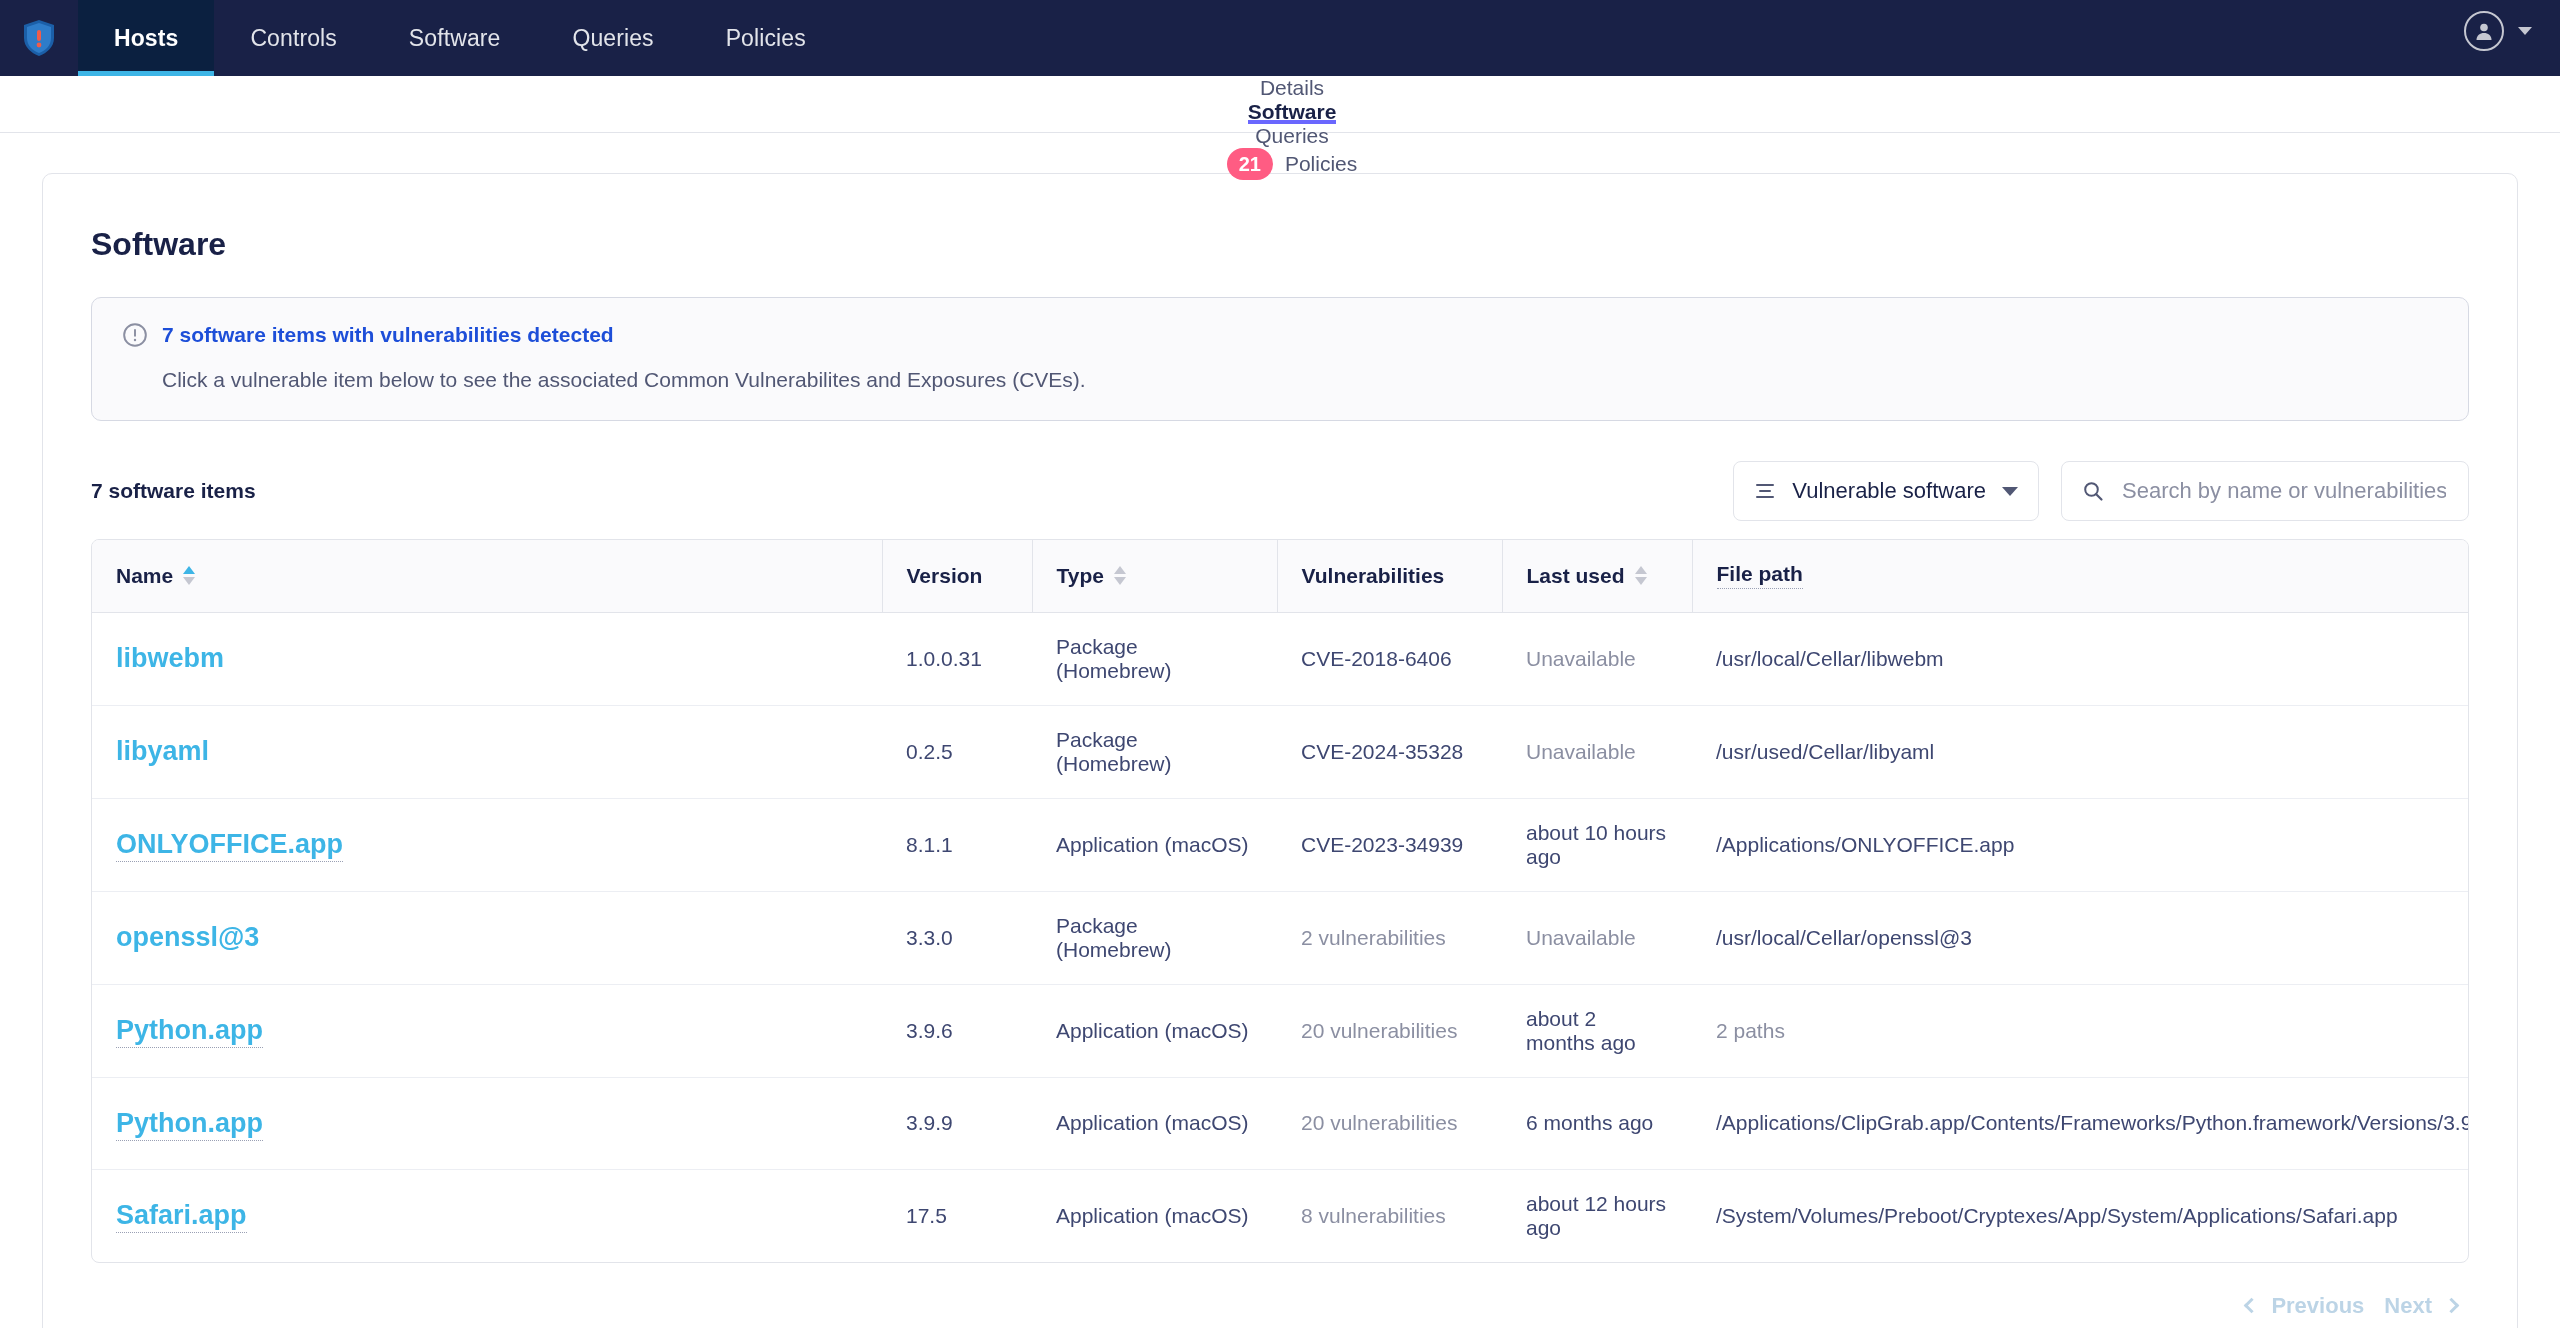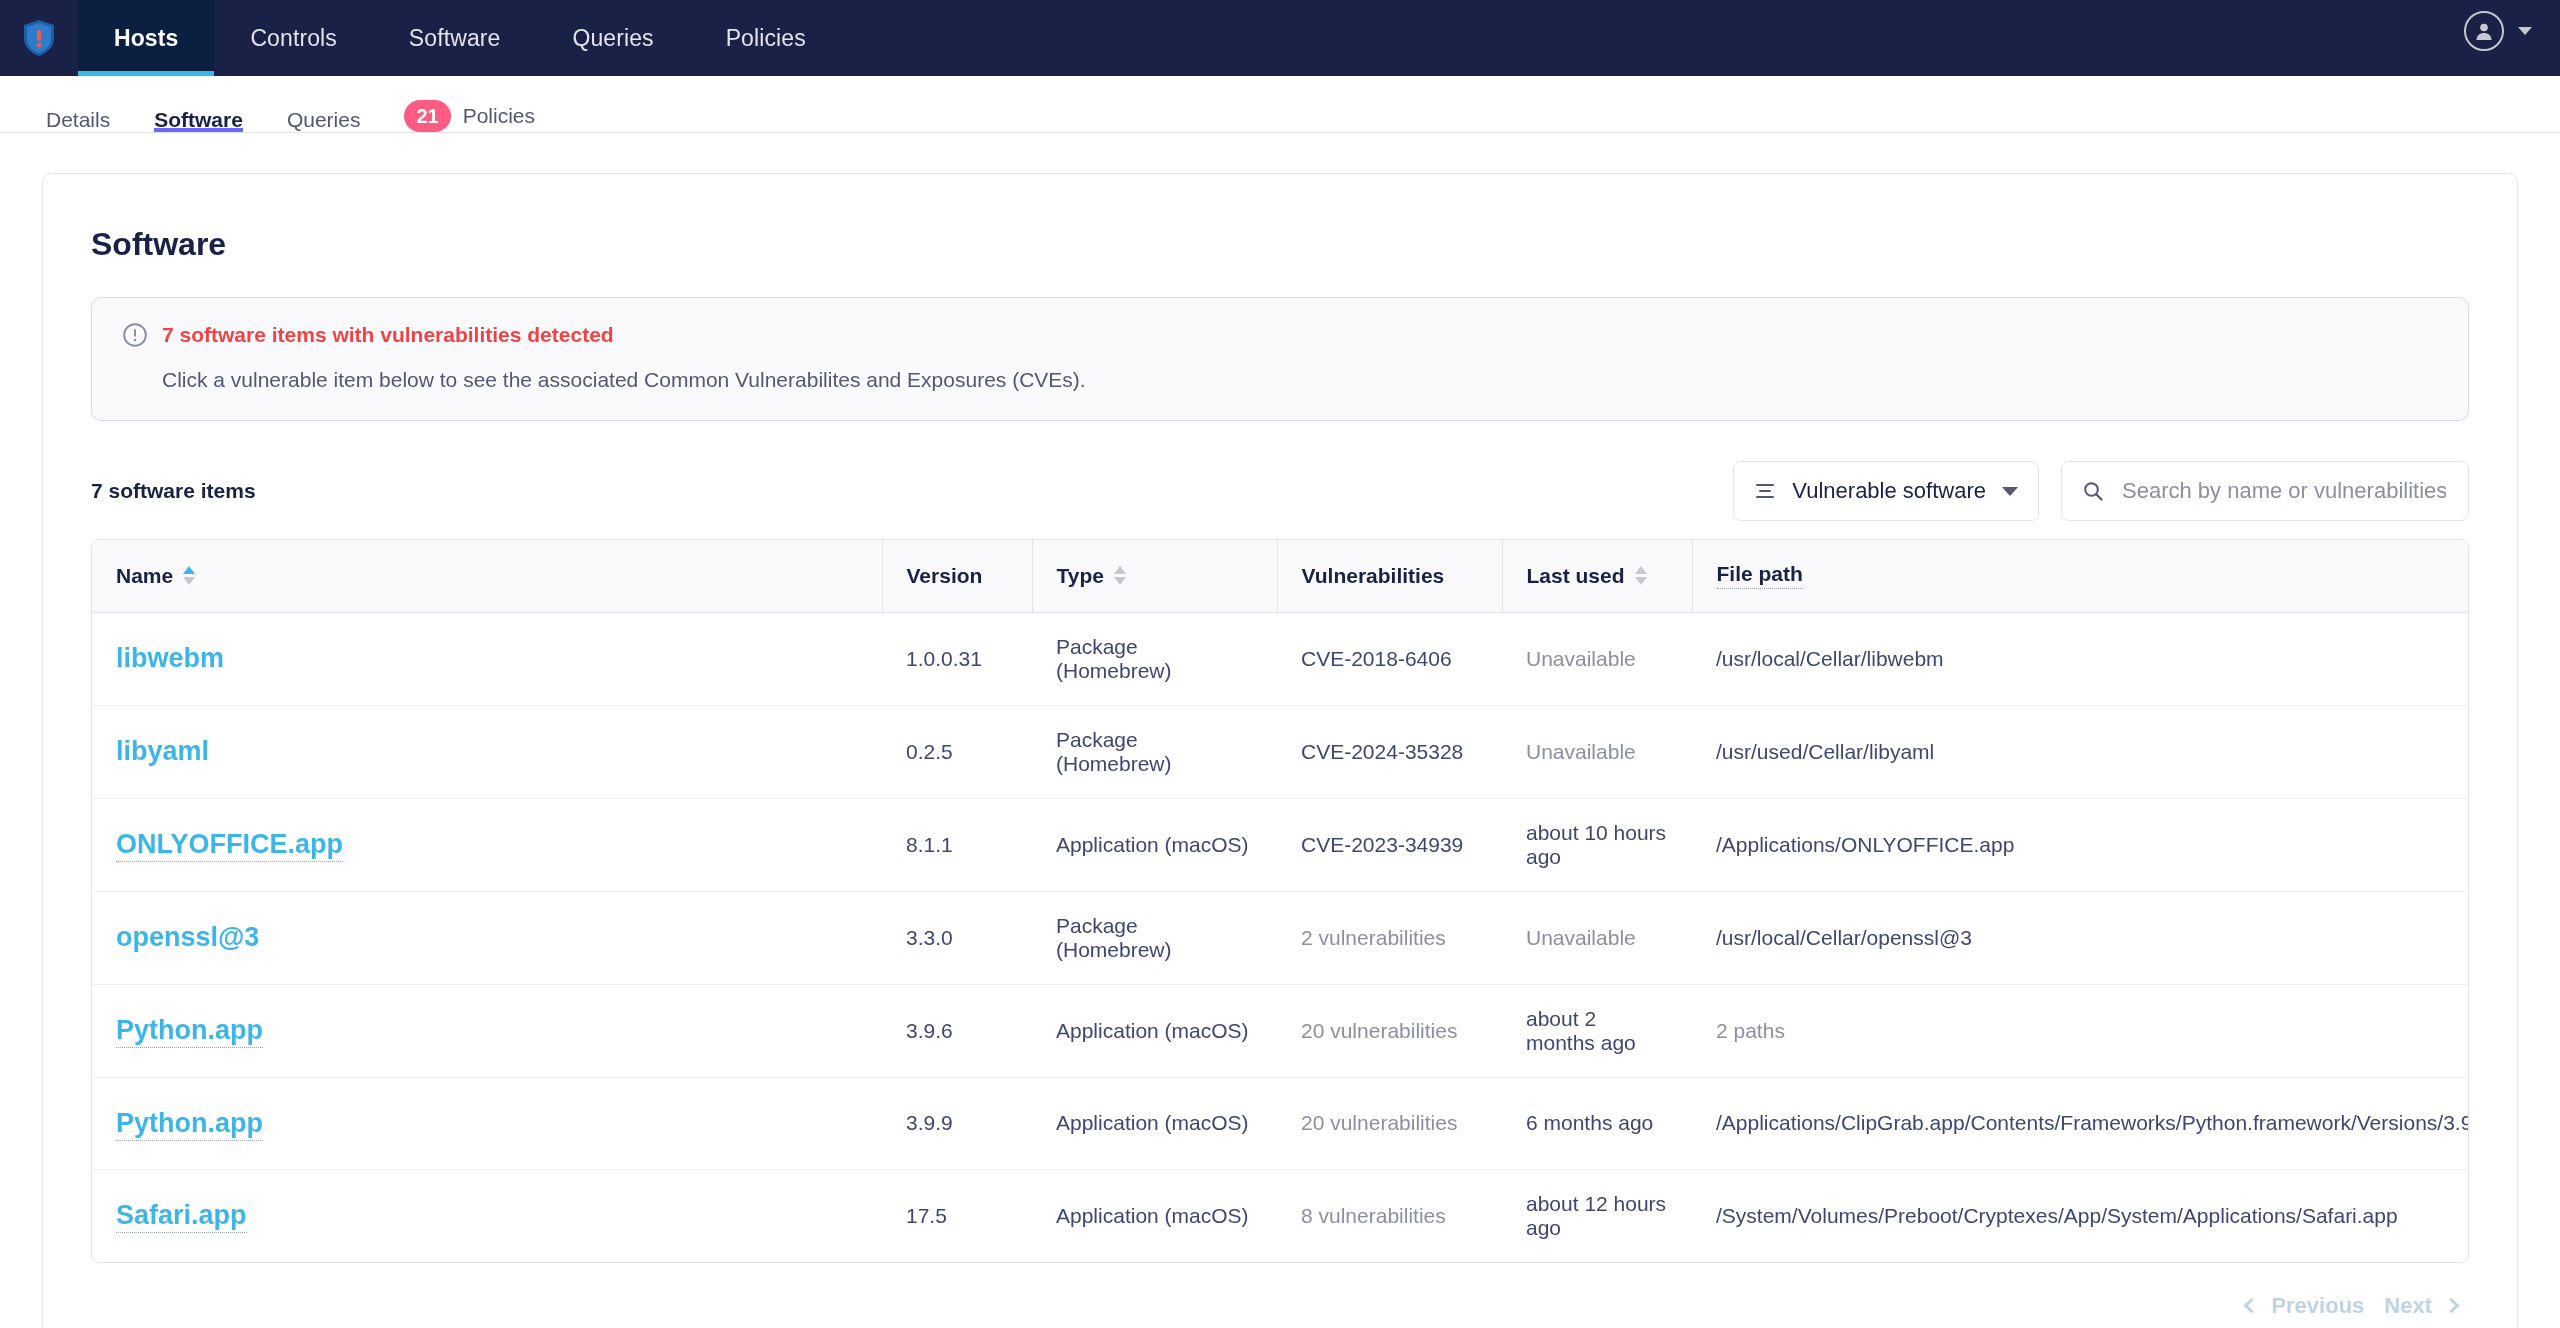--- a/index.html
+++ b/index.html
@@ -73,22 +73,23 @@
     border-top: 8px solid #c5c7d1;
     cursor: pointer;
   }
 
   
   .subnav {
     height: 57px;
     background: #ffffff;
     border-bottom: 1px solid #e2e4ea;
     display: flex;
-    align-items: flex-end;
+    align-items: center;
     padding-left: 24px;
+    flex-direction: column;
   }
   .subnav-item {
     display: flex;
     align-items: center;
     padding: 0 22px;
     font-size: 21px;
     color: #515774;
     position: relative;
     cursor: pointer;
     gap: 12px;
@@ -144,21 +145,21 @@
     background: #fafafc;
     padding: 24px 30px 28px 30px;
     margin-bottom: 40px;
   }
   .alert-head {
     display: flex;
     align-items: center;
     gap: 14px;
     font-size: 21px;
     font-weight: bold;
-    color: #ef4444;
+    color: #1d4ed8;
   }
   .alert-icon {
     width: 26px; height: 26px;
     flex: 0 0 26px;
   }
   .alert-body {
     margin-top: 20px;
     padding-left: 40px;
     font-size: 21px;
     color: #515774;

